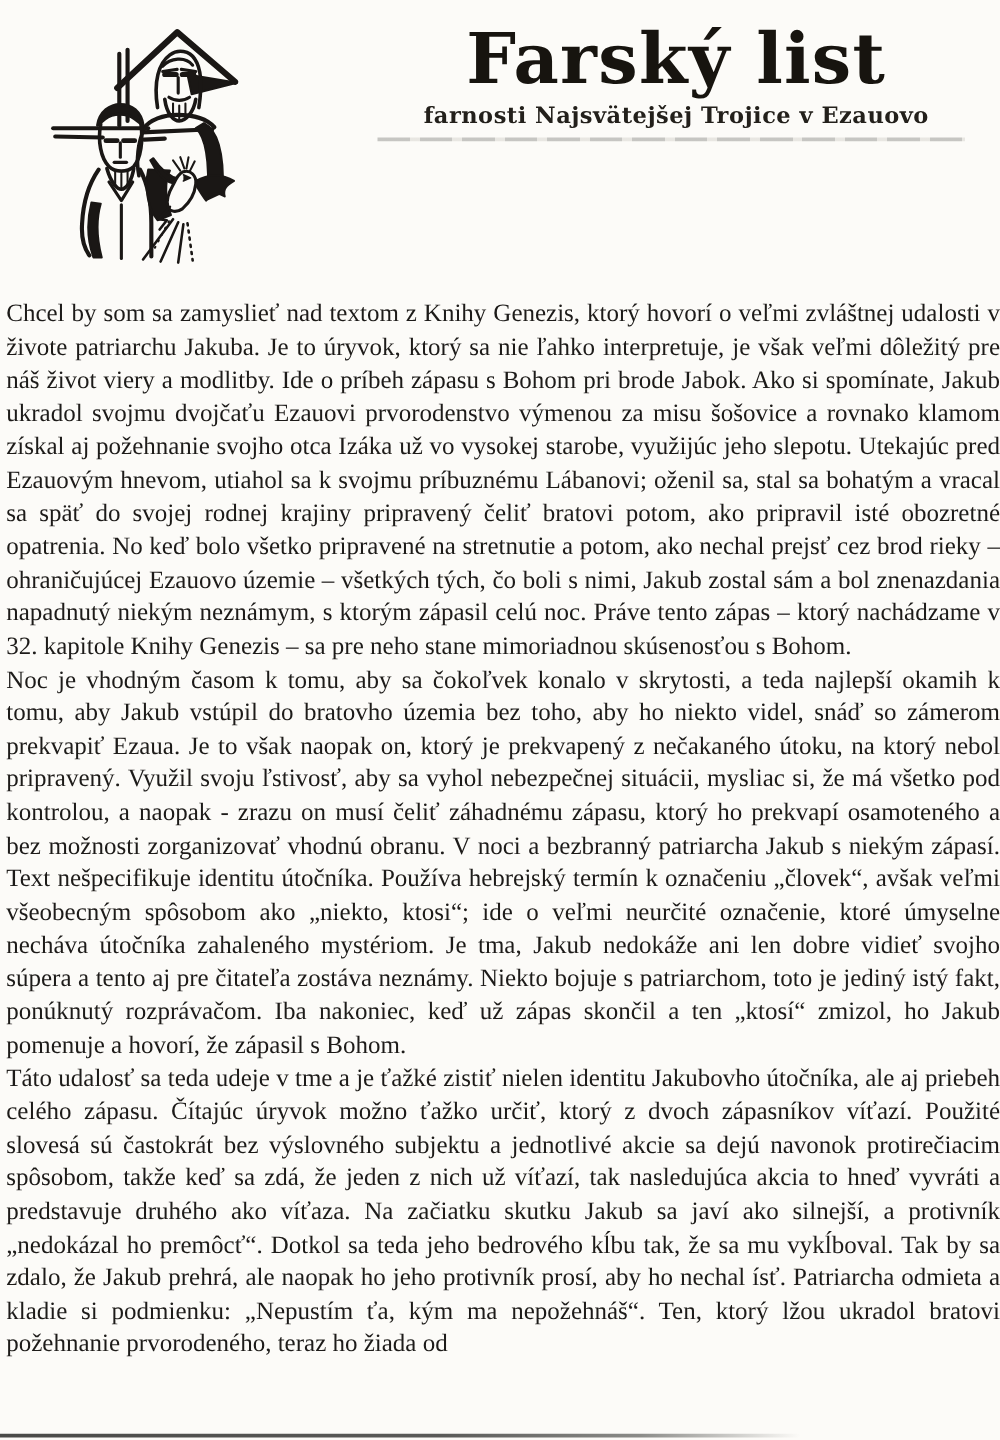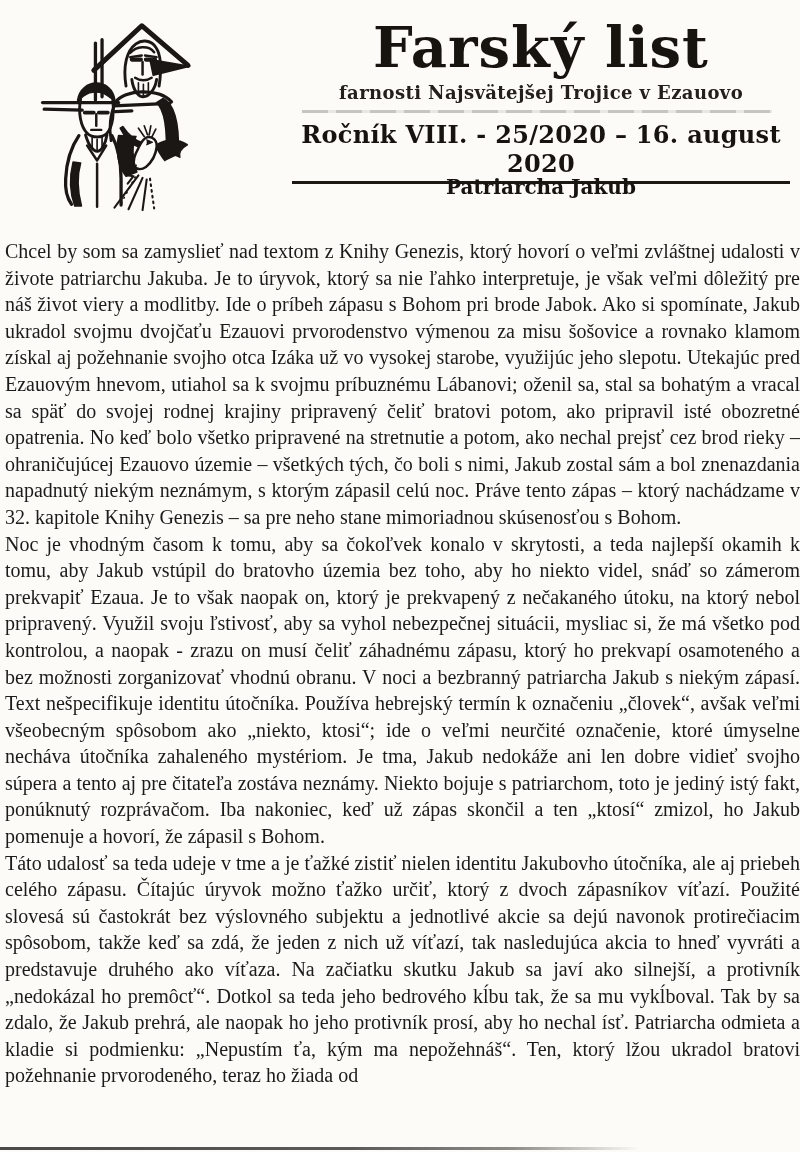--- a/index.html
+++ b/index.html
@@ -155,27 +155,23 @@
         <path d="M146,193 L141,230" stroke-width="2.5"></path>
         <path d="M150,192 L155,228" stroke-width="2.5" stroke-dasharray="2 5"></path>
         <path d="M132,190 L113,226" stroke-width="2" stroke-dasharray="1 6"></path>
       </svg>
     </div>
 
     <div class="head-right">
       <h1 class="title">Farský list</h1>
       <div class="subtitle">farnosti Najsvätejšej Trojice v Ezauovo</div>
       <div class="scan-streak"></div>
-      <div>
-        <span class="issue">Ročník VIII. - 25/2020 – 16. august 2020</span>
-      </div>
     </div>
 
     <div class="article-head">
-      <h2 class="article-title">Patriarcha Jakub</h2>
     </div>
   </header>
 
   <main class="body-text">
     <p>Chcel by som sa zamyslieť nad textom z Knihy Genezis, ktorý hovorí o veľmi zvláštnej udalosti v živote patriarchu Jakuba. Je to úryvok, ktorý sa nie ľahko interpretuje, je však veľmi dôležitý pre náš život viery a modlitby. Ide o príbeh zápasu s Bohom pri brode Jabok. Ako si spomínate, Jakub ukradol svojmu dvojčaťu Ezauovi prvorodenstvo výmenou za misu šošovice a rovnako klamom získal aj požehnanie svojho otca Izáka už vo vysokej starobe, využijúc jeho slepotu. Utekajúc pred Ezauovým hnevom, utiahol sa k svojmu príbuznému Lábanovi; oženil sa, stal sa bohatým a vracal sa späť do svojej rodnej krajiny pripravený čeliť bratovi potom, ako pripravil isté obozretné opatrenia. No keď bolo všetko pripravené na stretnutie a potom, ako nechal prejsť cez brod rieky – ohraničujúcej Ezauovo územie – všetkých tých, čo boli s nimi, Jakub zostal sám a bol znenazdania napadnutý niekým neznámym, s ktorým zápasil celú noc. Práve tento zápas – ktorý nachádzame v 32. kapitole Knihy Genezis – sa pre neho stane mimoriadnou skúsenosťou s Bohom.</p>
     <p>Noc je vhodným časom k tomu, aby sa čokoľvek konalo v skrytosti, a teda najlepší okamih k tomu, aby Jakub vstúpil do bratovho územia bez toho, aby ho niekto videl, snáď so zámerom prekvapiť Ezaua. Je to však naopak on, ktorý je prekvapený z nečakaného útoku, na ktorý nebol pripravený. Využil svoju ľstivosť, aby sa vyhol nebezpečnej situácii, mysliac si, že má všetko pod kontrolou, a naopak - zrazu on musí čeliť záhadnému zápasu, ktorý ho prekvapí osamoteného a bez možnosti zorganizovať vhodnú obranu. V noci a bezbranný patriarcha Jakub s niekým zápasí. Text nešpecifikuje identitu útočníka. Používa hebrejský termín k označeniu „človek“, avšak veľmi všeobecným spôsobom ako „niekto, ktosi“; ide o veľmi neurčité označenie, ktoré úmyselne necháva útočníka zahaleného mystériom. Je tma, Jakub nedokáže ani len dobre vidieť svojho súpera a tento aj pre čitateľa zostáva neznámy. Niekto bojuje s patriarchom, toto je jediný istý fakt, ponúknutý rozprávačom. Iba nakoniec, keď už zápas skončil a ten „ktosí“ zmizol, ho Jakub pomenuje a hovorí, že zápasil s Bohom.</p>
     <p>Táto udalosť sa teda udeje v tme a je ťažké zistiť nielen identitu Jakubovho útočníka, ale aj priebeh celého zápasu. Čítajúc úryvok možno ťažko určiť, ktorý z dvoch zápasníkov víťazí. Použité slovesá sú častokrát bez výslovného subjektu a jednotlivé akcie sa dejú navonok protirečiacim spôsobom, takže keď sa zdá, že jeden z nich už víťazí, tak nasledujúca akcia to hneď vyvráti a predstavuje druhého ako víťaza. Na začiatku skutku Jakub sa javí ako silnejší, a protivník „nedokázal ho premôcť“. Dotkol sa teda jeho bedrového kĺbu tak, že sa mu vykĺboval. Tak by sa zdalo, že Jakub prehrá, ale naopak ho jeho protivník prosí, aby ho nechal ísť. Patriarcha odmieta a kladie si podmienku: „Nepustím ťa, kým ma nepožehnáš“. Ten, ktorý lžou ukradol bratovi požehnanie prvorodeného, teraz ho žiada od</p>
   </main>
 
   <div class="bottom-rule"></div>

